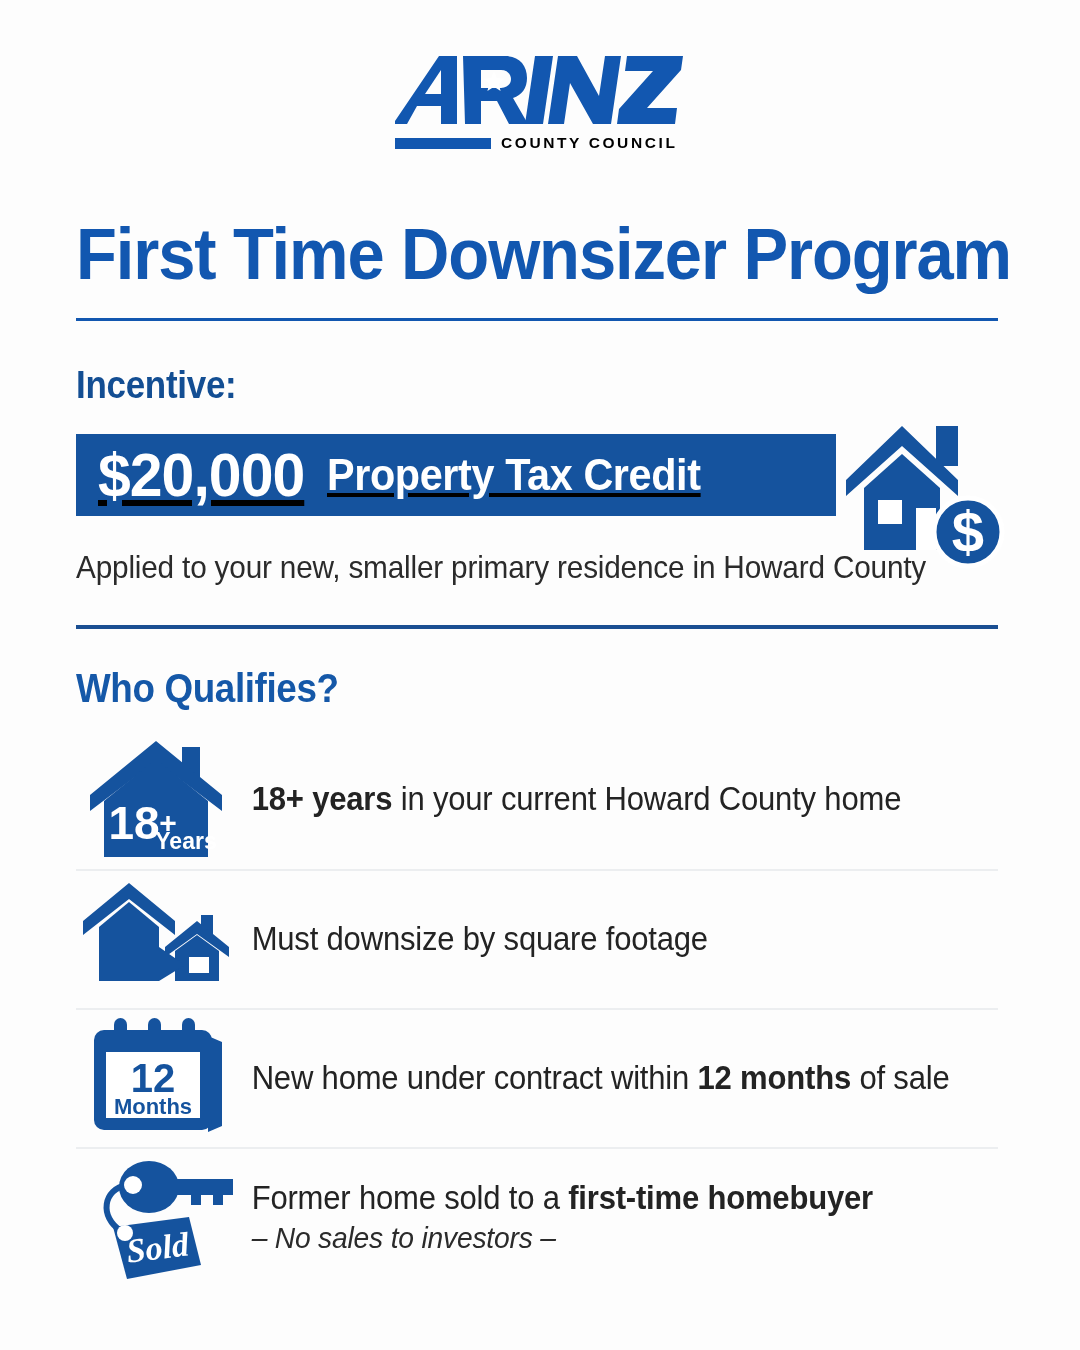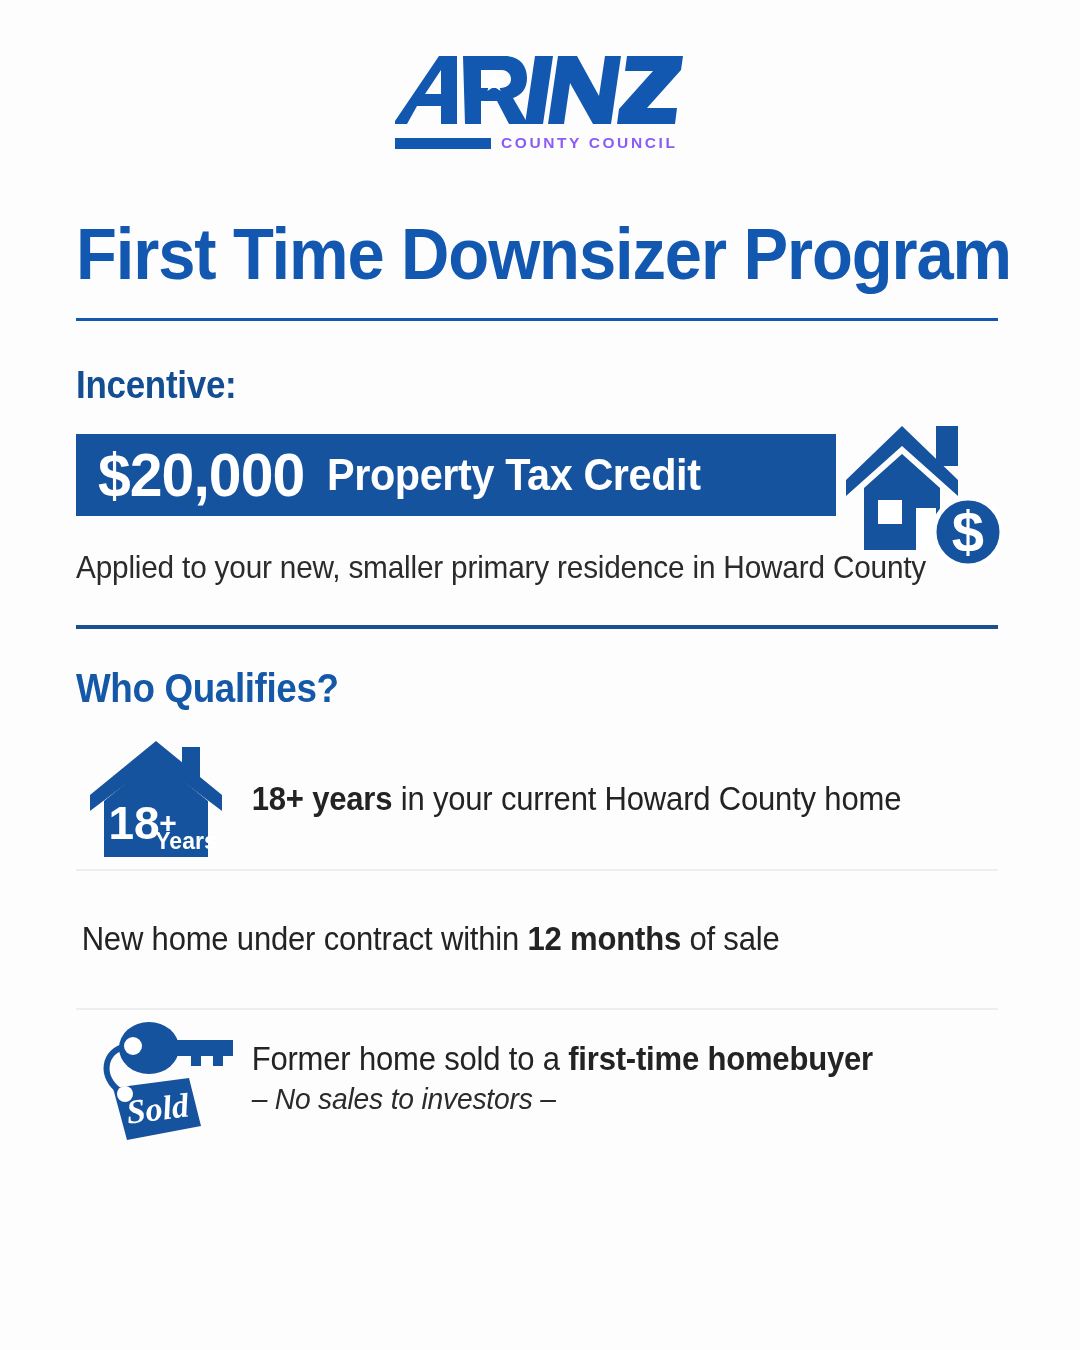--- a/index.html
+++ b/index.html
@@ -47,21 +47,21 @@
     height: 11px;
     width: 96px;
     background: #1257b0;
     flex: 0 0 auto;
   }
   .logo-sub-text {
     font-family: "Liberation Sans", sans-serif;
     font-weight: 700;
     font-size: 15.5px;
     letter-spacing: 2.6px;
-    color: #8b5cf6;
+    color: #000000;
     white-space: nowrap;
   }
 
   
   .title {
     position: absolute;
     top: 218px;
     left: 76px;
     width: 930px;
     font-family: "Liberation Sans Narrow", "Liberation Sans", sans-serif;
@@ -104,20 +104,21 @@
     top: 434px;
     left: 76px;
     width: 760px;
     height: 82px;
     background: #15539e;
     display: flex;
     align-items: center;
     padding-left: 22px;
     gap: 14px;
     overflow: hidden;
+    text-decoration: underline;
   }
   .banner-amount {
     font-family: "Liberation Sans Narrow", "Liberation Sans", sans-serif;
     font-weight: 700;
     font-size: 62px;
     line-height: 1;
     color: #ffffff;
     letter-spacing: -1px;
     transform: scaleX(0.95);
     transform-origin: left center;
@@ -303,22 +304,59 @@
             <path d="M18 64 L70 22 L122 64 L122 120 L18 120 Z"></path>
           </g>
           <text x="48" y="102" font-family="Liberation Sans, sans-serif" font-size="46" font-weight="700" fill="#ffffff" text-anchor="middle">18</text>
           <text x="82" y="96" font-family="Liberation Sans, sans-serif" font-size="30" font-weight="700" fill="#ffffff" text-anchor="middle">+</text>
           <text x="100" y="112" font-family="Liberation Sans, sans-serif" font-size="23" font-weight="700" fill="#ffffff" text-anchor="middle">Years</text>
         </svg>
       </div>
       <div class="q-text"><b>18+ years</b><span> in your current Howard County home</span></div>
     </div>
 
-
     <div class="qualify-row">
+      <div class="q-icon">
+        <svg viewBox="0 0 160 112" width="160" height="112" xmlns="http://www.w3.org/2000/svg" aria-hidden="true">
+          <g fill="#15539e">
+
+            <path d="M48 6 L2 44 L2 58 L48 22 L94 58 L94 44 Z"></path>
+
+            <path d="M18 50 L48 25 L78 50 L78 104 L18 104 Z"></path>
+
+            <rect x="120" y="38" width="12" height="22"></rect>
+            <path d="M116 44 L84 70 L84 80 L116 57 L148 80 L148 70 Z"></path>
+            <path d="M94 74 L116 58 L138 74 L138 104 L94 104 Z"></path>
+
+            <path d="M46 66 L46 80 L78 80 L78 70 L104 88 L78 104 L78 94 L36 94 L36 66 Z"></path>
+          </g>
+          <rect x="108" y="80" width="20" height="16" fill="#ffffff"></rect>
+        </svg>
+      </div>
+      <div class="q-text">Must downsize by square footage</div>
+    </div>
+
+    <div class="qualify-row">
+      <div class="q-icon">
+        <svg viewBox="0 0 150 122" width="150" height="122" xmlns="http://www.w3.org/2000/svg" aria-hidden="true">
+          <g fill="#15539e">
+
+            <rect x="28" y="2" width="13" height="26" rx="6.5"></rect>
+            <rect x="62" y="2" width="13" height="26" rx="6.5"></rect>
+            <rect x="96" y="2" width="13" height="26" rx="6.5"></rect>
+
+            <path d="M122 20 L136 26 L136 110 L122 116 Z"></path>
+
+            <rect x="8" y="14" width="118" height="100" rx="10"></rect>
+          </g>
+          <rect x="20" y="36" width="94" height="66" fill="#ffffff"></rect>
+          <text x="67" y="76" font-family="Liberation Sans, sans-serif" font-size="40" font-weight="700" fill="#15539e" text-anchor="middle">12</text>
+          <text x="67" y="98" font-family="Liberation Sans, sans-serif" font-size="22" font-weight="700" fill="#15539e" text-anchor="middle">Months</text>
+        </svg>
+      </div>
       <div class="q-text"><span>New home under contract within </span><b>12 months</b><span> of sale</span></div>
     </div>
 
     <div class="qualify-row">
       <div class="q-icon">
         <svg viewBox="0 0 160 125" width="160" height="125" xmlns="http://www.w3.org/2000/svg" aria-hidden="true">
           <g fill="#15539e">
 
             <ellipse cx="68" cy="32" rx="30" ry="26"></ellipse>
 

